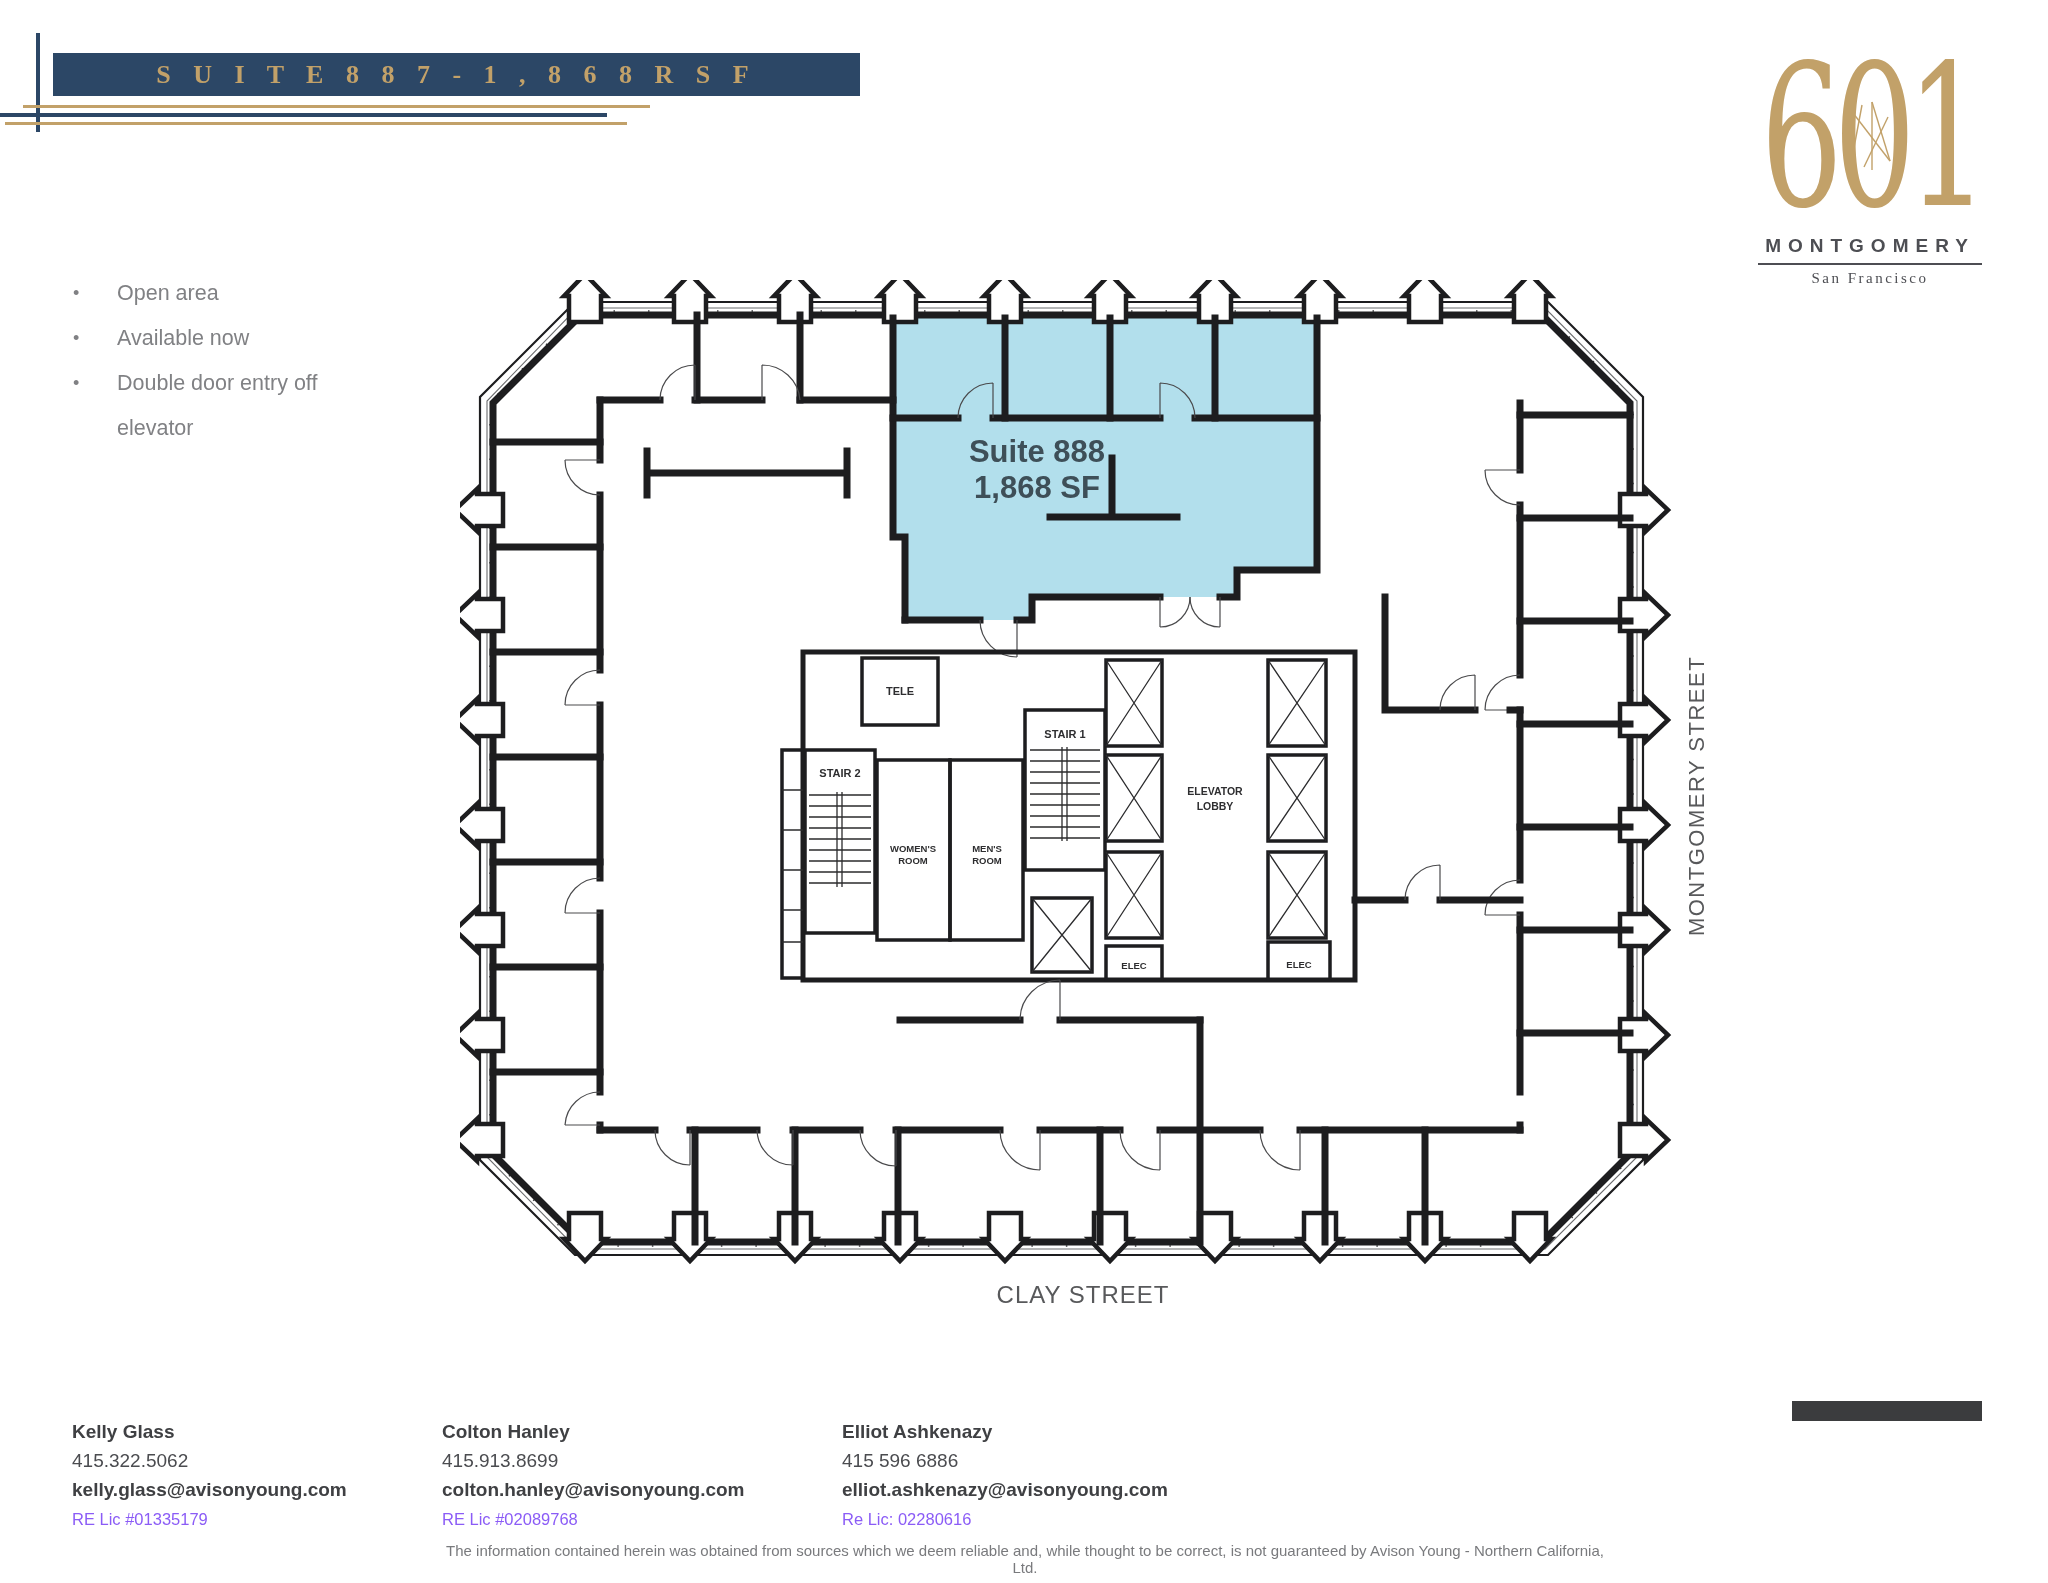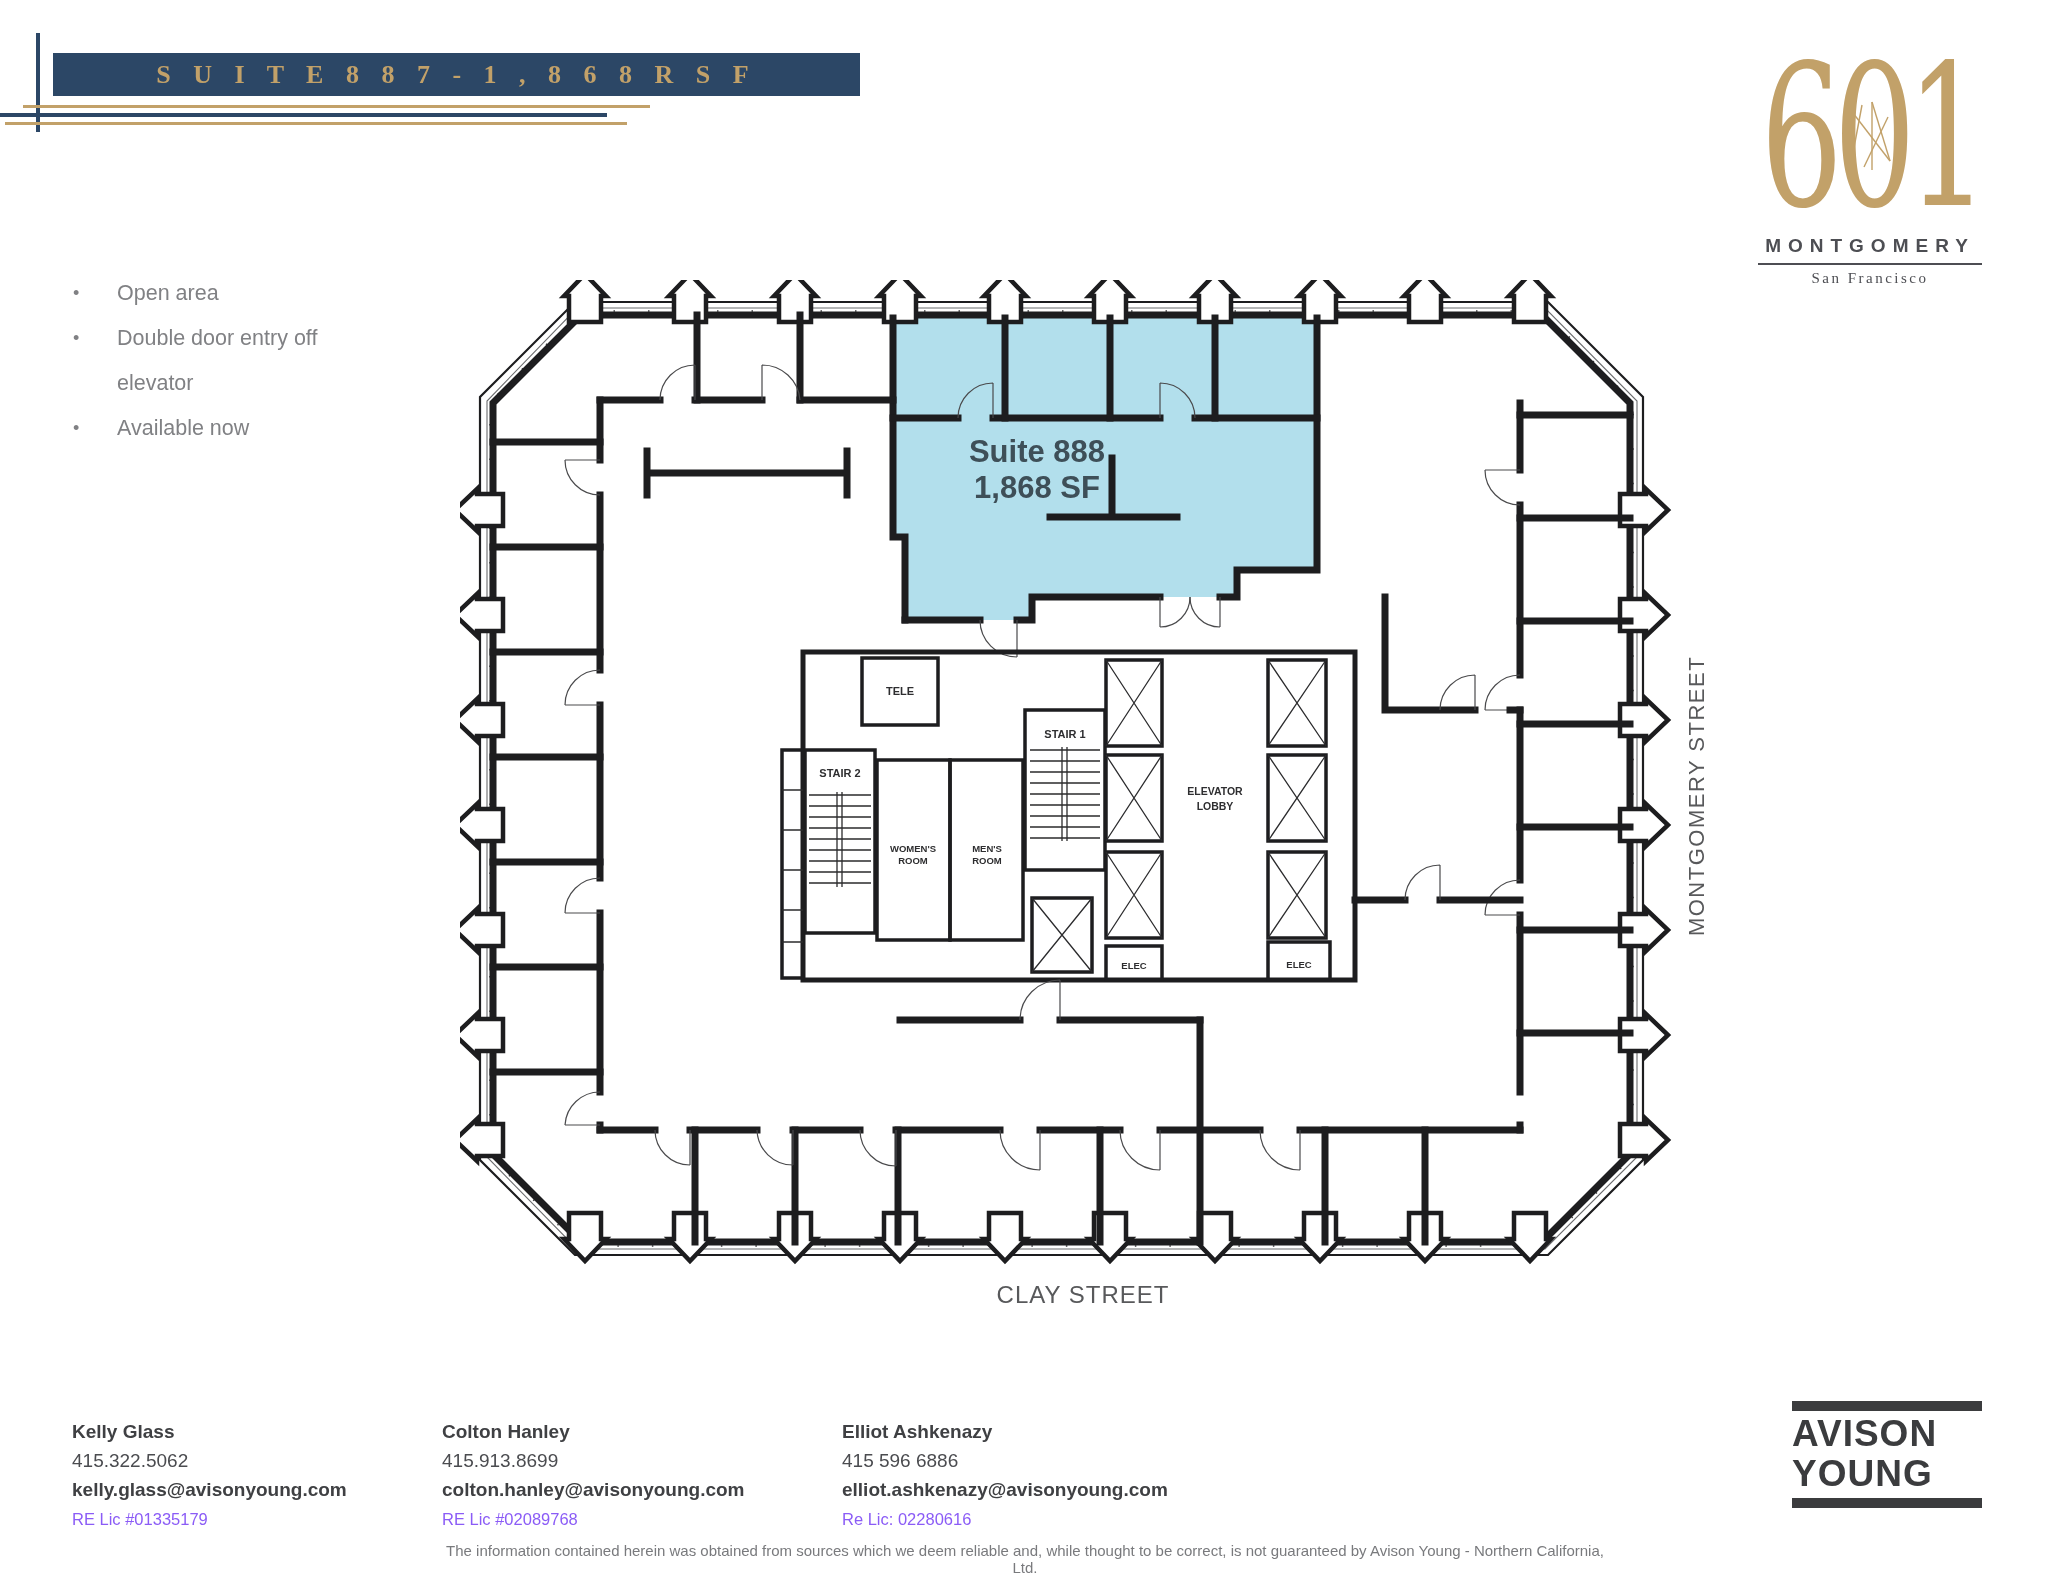--- a/index.html
+++ b/index.html
@@ -114,22 +114,22 @@
       <line x1="120" y1="47" x2="120" y2="115"></line>
     </g>
   </svg>
   <div class="bname">MONTGOMERY</div>
   <div class="brule"></div>
   <div class="bcity">San Francisco</div>
 </div>
 
 <ul class="bullets">
   <li>Open area</li>
+  <li>Available now</li>
   <li>Double door entry off elevator</li>
-  <li>Available now</li>
 </ul>
 
 <svg class="plan" width="1240" height="1060" viewBox="0 0 1240 1060">
   <defs>
     <path id="col" d="M-16,16 L-16,-10 L-21,-10 L0,-32 L21,-10 L16,-10 L16,16 Z"></path>
   </defs>
 
   <polygon fill="#b2dfec" points="433,38 857,38 857,290 777,290 777,317 572,317 572,340 445,340 445,257 433,257"></polygon>
 
   <polygon class="shell" points="115,22 1088,22 1183,117 1183,880 1088,975 115,975 20,880 20,117"></polygon>
@@ -311,20 +311,16 @@
 </div>
 <div class="contact c3">
   <p class="cname">Elliot Ashkenazy</p>
   <p class="cphone">415 596 6886</p>
   <p class="cemail">elliot.ashkenazy@avisonyoung.com</p>
   <p class="clic">Re Lic: 02280616</p>
 </div>
 
 <div class="ay">
   <div class="bar"></div>
-  <div class="txt">
-    <div>AVISON</div>
-    <div>YOUNG</div>
-  </div>
   <div class="bar"></div>
 </div>
 
 <div class="disclaimer">The information contained herein was obtained from sources which we deem reliable and, while thought to be correct, is not guaranteed by Avison Young - Northern California, Ltd.</div>
 
 </body></html>

